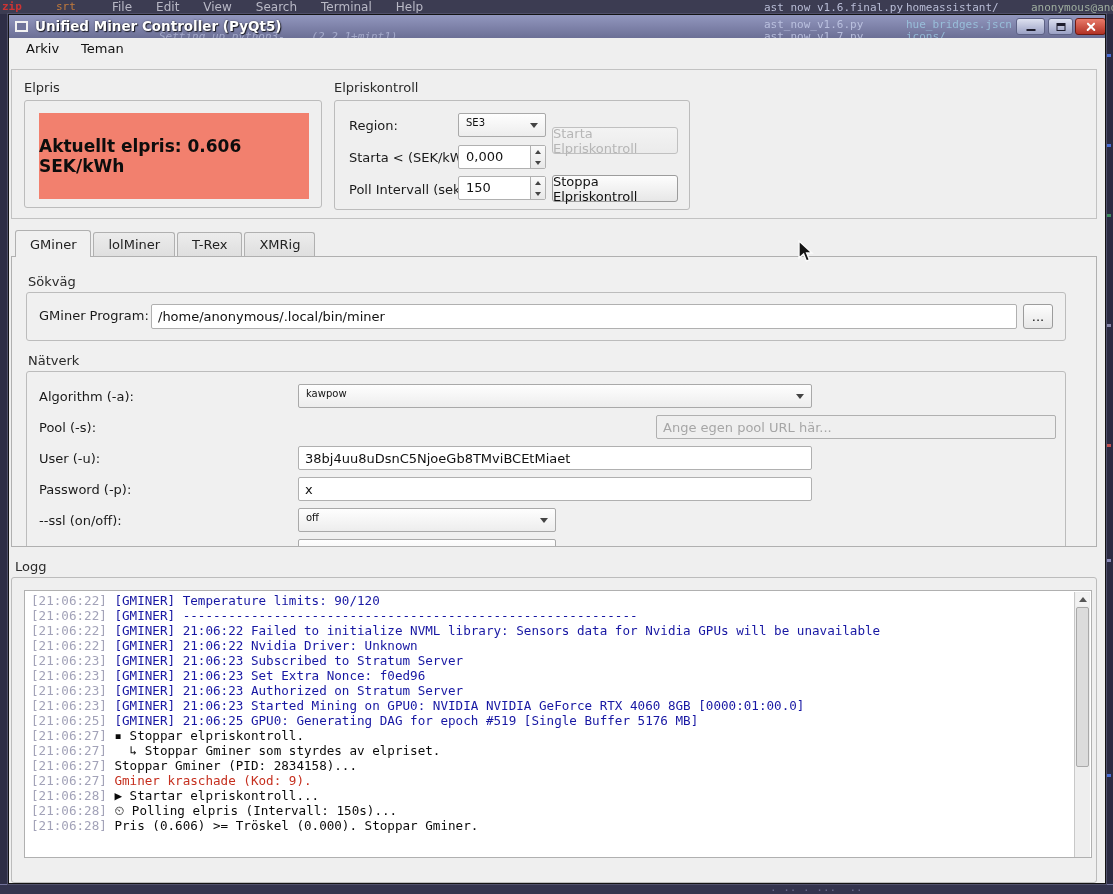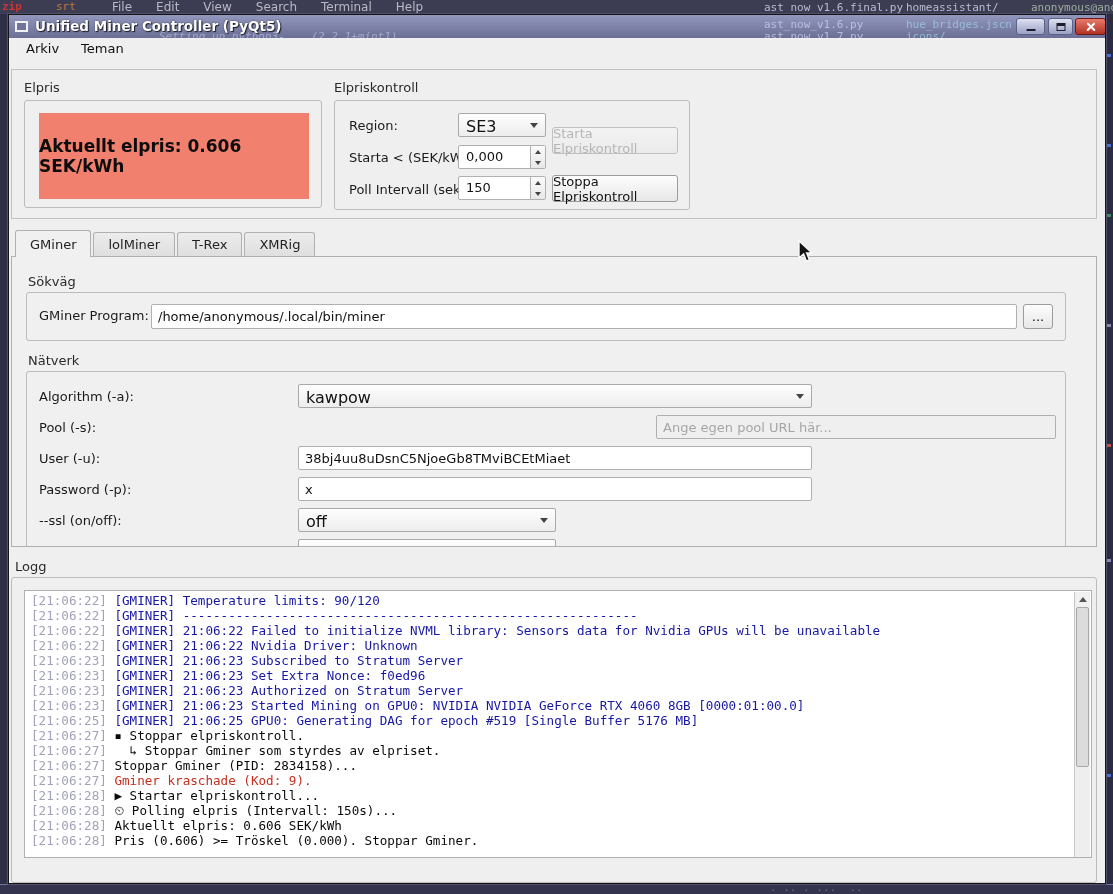--- a/index.html
+++ b/index.html
@@ -44,21 +44,21 @@
 
   
   .groupbox { position:absolute; border:1px solid #bcbcbc; border-radius:3px; }
   .group-label { position:absolute; font-size:13px; color:#2a2a2a; white-space:nowrap; }
   .lbl { position:absolute; font-size:13px; color:#1a1a1a; white-space:nowrap; }
   .field { position:absolute; background:#fff; border:1px solid #b0b0b0; border-radius:2px;
     font-family:inherit; font-size:13px; color:#111; padding:3px 6px; outline:none; }
   .field.dim { background:#efefef; color:#9a9a9a; }
   .field.dim::placeholder { color:#a6a6a6; }
   .combo { position:absolute; background:linear-gradient(#fefefe,#ededed); border:1px solid #a9a9a9;
-    border-radius:2px; font-size:16px; padding:3px 22px 12px 7px; white-space:nowrap; overflow:hidden; }
+    border-radius:2px; font-size:10px; padding:3px 22px 12px 7px; white-space:nowrap; overflow:hidden; }
   .combo-arrow { position:absolute; right:7px; top:9px; width:0; height:0;
     border-left:4.5px solid transparent; border-right:4.5px solid transparent; border-top:5.5px solid #444; }
   .spin { position:absolute; background:#fff; border:1px solid #b0b0b0; border-radius:2px;
     font-size:13px; padding:3px 20px 3px 7px; white-space:nowrap; }
   .spin-col { position:absolute; right:0; top:0; bottom:0; width:15px; border-left:1px solid #b0b0b0;
     background:linear-gradient(#fafafa,#e8e8e8); }
   .spin-up, .spin-dn { position:absolute; left:0; width:100%; height:50%; display:flex; align-items:center; justify-content:center; }
   .spin-up { top:0; } .spin-dn { bottom:0; }
   .spin-up b { width:0;height:0;border-left:3.5px solid transparent;border-right:3.5px solid transparent;border-bottom:4.5px solid #444; }
   .spin-dn b { width:0;height:0;border-left:3.5px solid transparent;border-right:3.5px solid transparent;border-top:4.5px solid #444; }
@@ -267,21 +267,20 @@
             <div class="log-line"><span class="lt">[21:06:23]</span><span class="lm c-blue"> [GMINER] 21:06:23 Set Extra Nonce: f0ed96</span></div>
             <div class="log-line"><span class="lt">[21:06:23]</span><span class="lm c-blue"> [GMINER] 21:06:23 Authorized on Stratum Server</span></div>
             <div class="log-line"><span class="lt">[21:06:23]</span><span class="lm c-blue"> [GMINER] 21:06:23 Started Mining on GPU0: NVIDIA NVIDIA GeForce RTX 4060 8GB [0000:01:00.0]</span></div>
             <div class="log-line"><span class="lt">[21:06:25]</span><span class="lm c-blue"> [GMINER] 21:06:25 GPU0: Generating DAG for epoch #519 [Single Buffer 5176 MB]</span></div>
             <div class="log-line"><span class="lt">[21:06:27]</span><span class="lm c-black"> ▪ Stoppar elpriskontroll.</span></div>
             <div class="log-line"><span class="lt">[21:06:27]</span><span class="lm c-black">   ↳ Stoppar Gminer som styrdes av elpriset.</span></div>
             <div class="log-line"><span class="lt">[21:06:27]</span><span class="lm c-black"> Stoppar Gminer (PID: 2834158)...</span></div>
             <div class="log-line"><span class="lt">[21:06:27]</span><span class="lm c-red"> Gminer kraschade (Kod: 9).</span></div>
             <div class="log-line"><span class="lt">[21:06:28]</span><span class="lm c-black"> ▶ Startar elpriskontroll...</span></div>
             <div class="log-line"><span class="lt">[21:06:28]</span><span class="lm c-black"> ⏲ Polling elpris (Intervall: 150s)...</span></div>
-            <div class="log-line"><span class="lt">[21:06:28]</span><span class="lm c-black"> Aktuellt elpris: 0.606 SEK/kWh</span></div>
             <div class="log-line"><span class="lt">[21:06:28]</span><span class="lm c-black"> Pris (0.606) &gt;= Tröskel (0.000). Stoppar Gminer.</span></div>
           </div>
         <div class="sb" style="right:1px;top:1px;width:16px;height:280px;border:none;border-left:1px solid #c8c8c8;">
           <span class="sb-btn up">
               <b></b>
             </span>
           <span class="sb-thumb" style="top:15px;height:160px;"></span>
           <span class="sb-btn dn">
               <b></b>
             </span>

